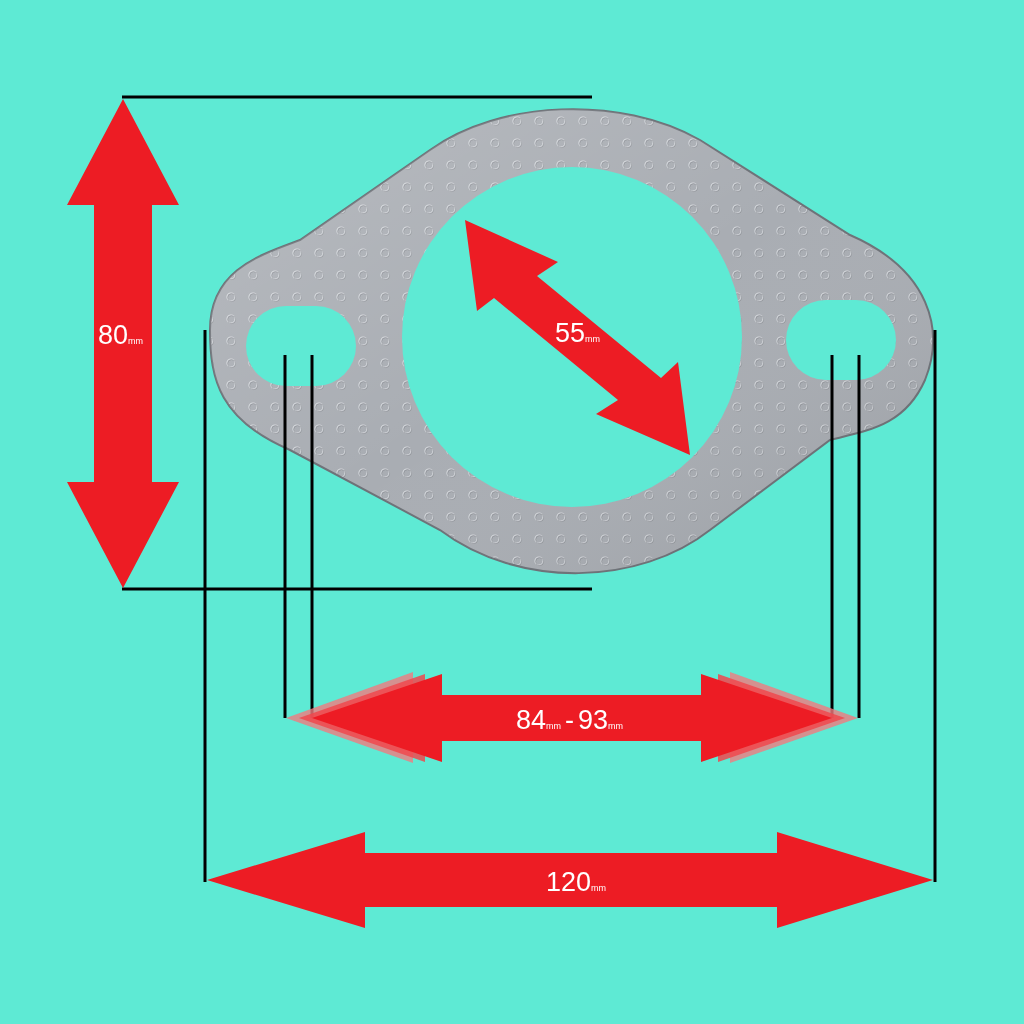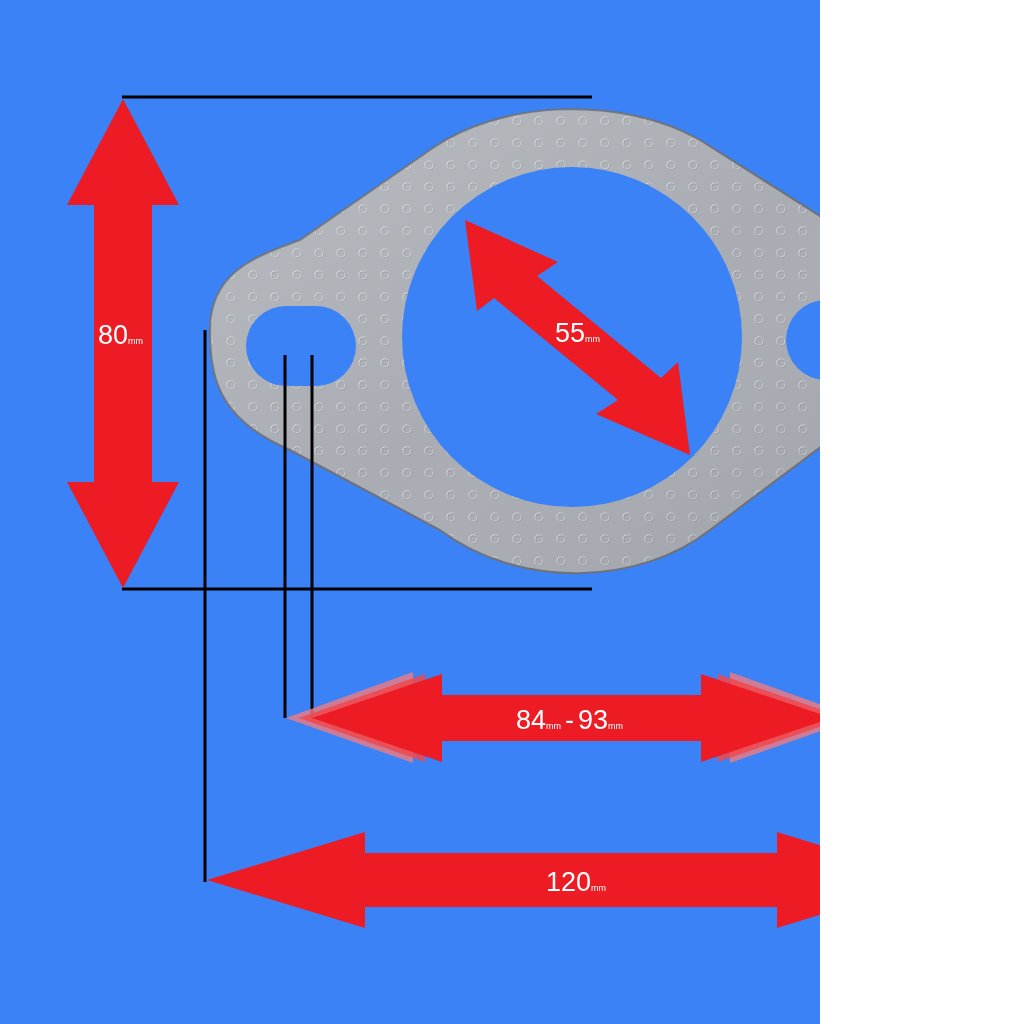--- a/index.html
+++ b/index.html
@@ -1,16 +1,16 @@
 <!DOCTYPE html>
 <html><head>
   <meta charset="utf-8">
   <style>
     html, body { margin: 0; padding: 0; background: #ffffff; }
-    .canvas { position: relative; width: 820px; height: 1024px; background: #3b82f6; overflow: hidden; text-decoration: underline; }
+    .canvas { position: relative; width: 1024px; height: 1024px; background: #5eead4; overflow: hidden; text-decoration: underline; }
     svg { position: absolute; left: 0; top: 0; }
     .dim-label { font-family: "Liberation Sans", "DejaVu Sans", sans-serif; fill: #ffffff; }
     .num { font-size: 27px; }
     .unit { font-size: 9px; }
   </style>
 </head>
 <body>
 
 <div class="canvas">
   <svg width="1024" height="1024" viewBox="0 0 1024 1024" xmlns="http://www.w3.org/2000/svg">

